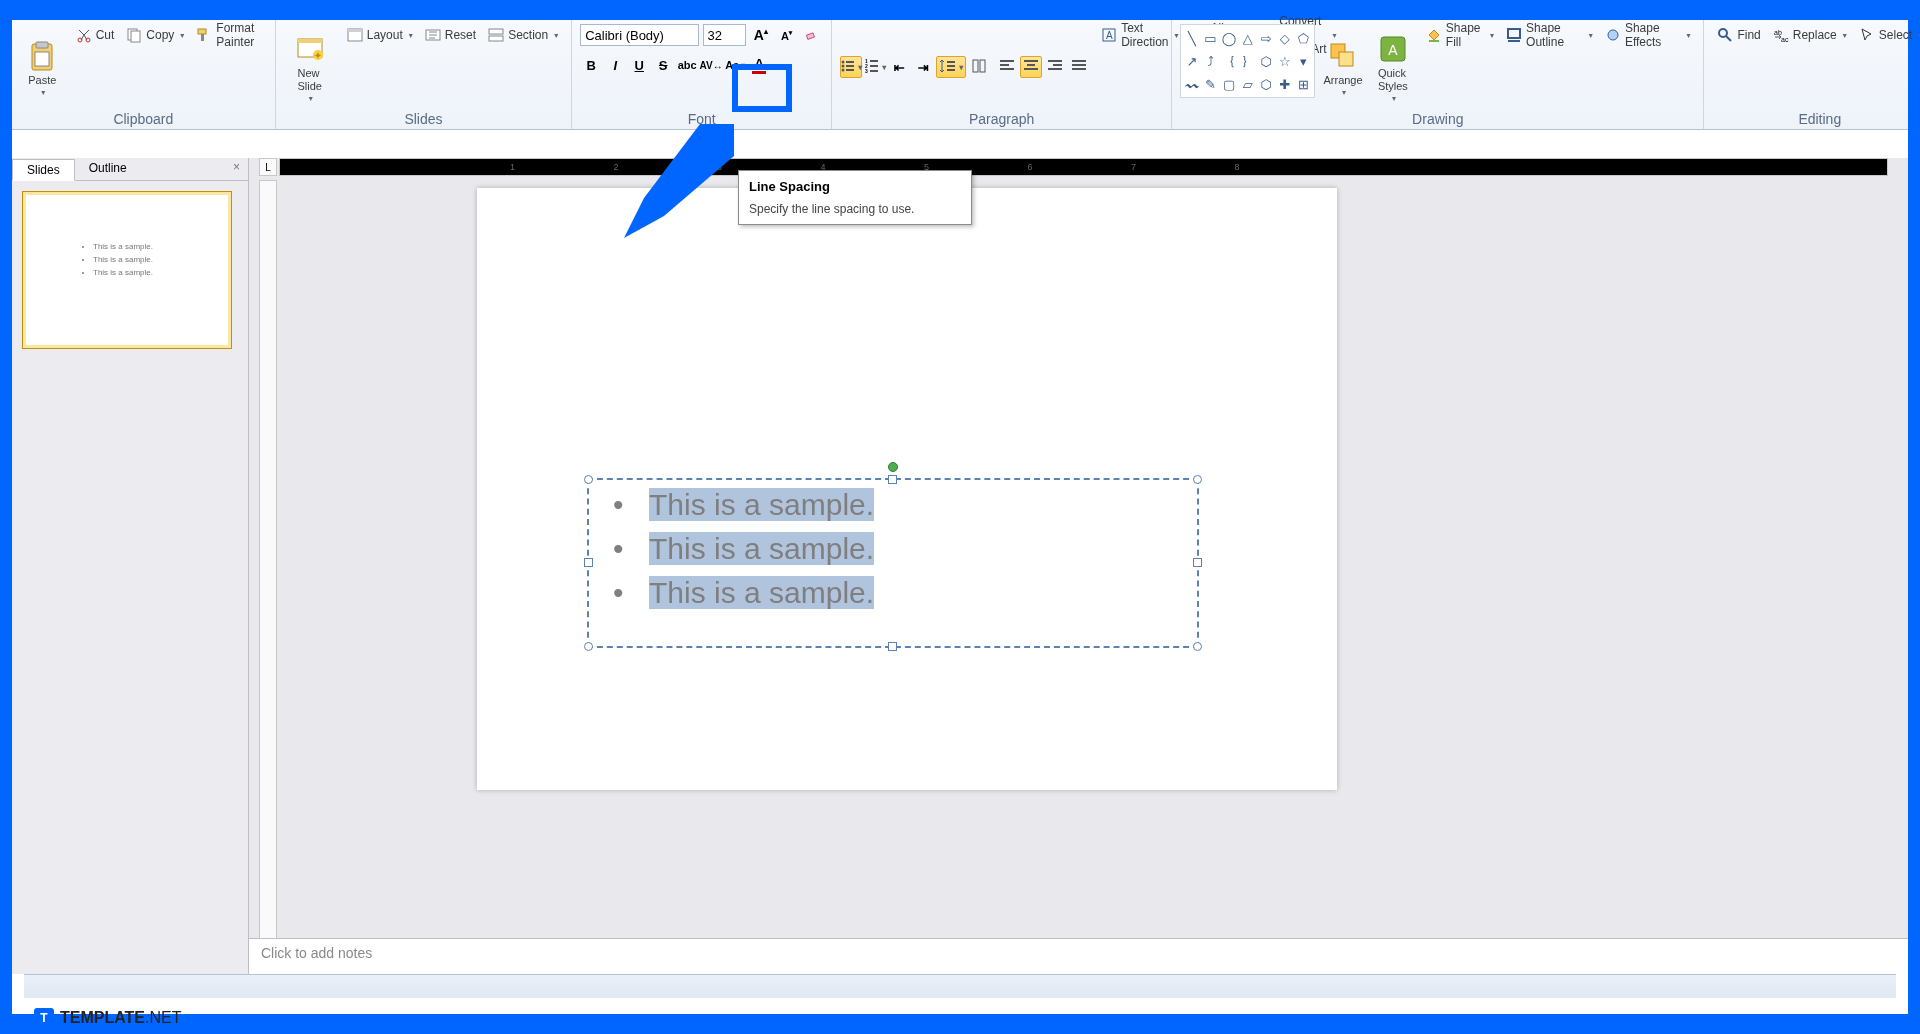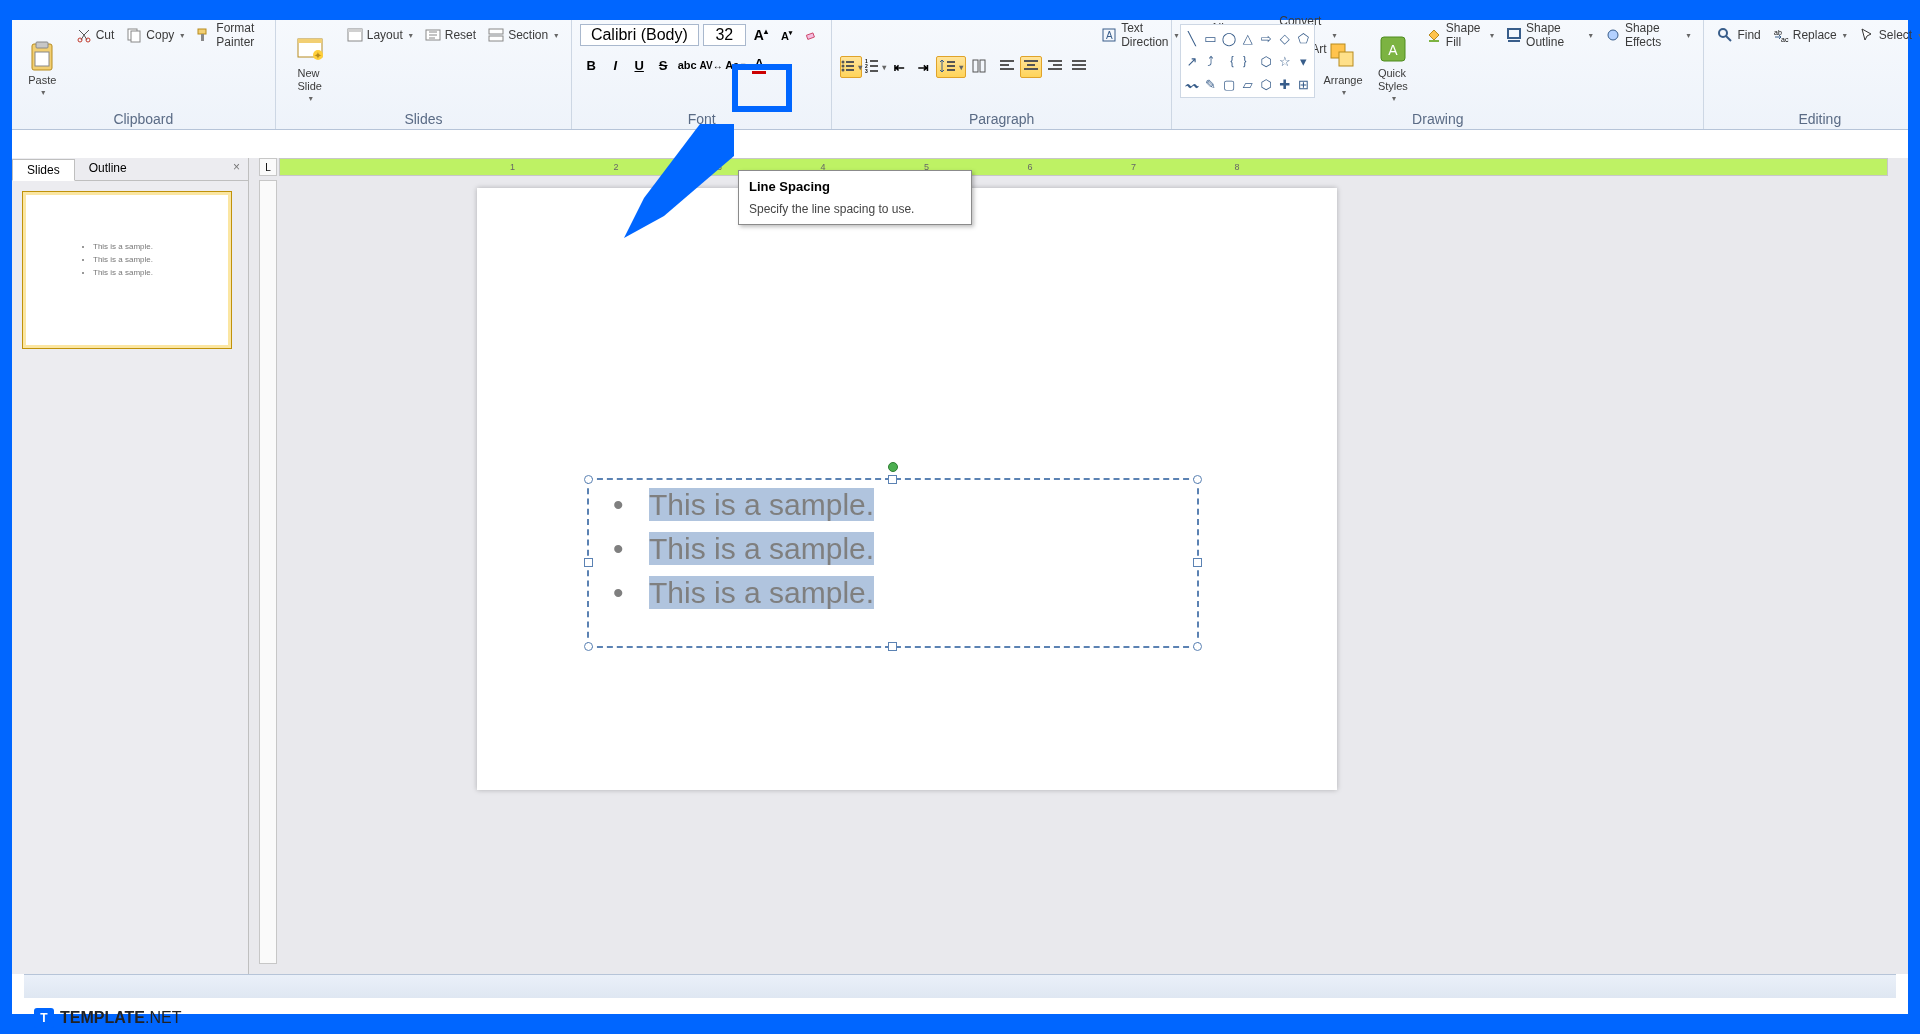--- a/index.html
+++ b/index.html
@@ -20,21 +20,21 @@
 .group-body { display: flex; gap: 6px; height: 84px; }
 .vstack { display: flex; flex-direction: row; gap: 2px; justify-content: center; }
 .hstack { display: flex; gap: 2px; align-items: center; }
 .big-btn { display: flex; flex-direction: column; align-items: center; justify-content: center; gap: 2px; width: 52px; font-size: 11px; color: #3b3b3b; border: 1px solid transparent; border-radius: 3px; padding-top: 4px; }
 .small-btn { display: flex; align-items: center; gap: 4px; font-size: 12px; color: #3b3b3b; padding: 1px 4px; border: 1px solid transparent; border-radius: 2px; height: 22px; }
 .icon { width: 16px; height: 16px; display: inline-block; flex-shrink: 0; }
 .icon-lg { width: 32px; height: 32px; }
 .dd { font-size: 8px; color: #666; margin-left: 2px; }
 .font-combo { display: flex; gap: 4px; margin-bottom: 4px; }
 .combo { background: #fff; border: 1px solid #a9b8cd; height: 22px; font-size: 12px; display: flex; align-items: center; padding: 0 4px; }
-.combo input { border: none; outline: none; width: 100%; font-size: 16px; text-align: center; }
+.combo input { border: none; outline: none; width: 100%; font-size: 13px; }
 .btn-sq { width: 22px; height: 22px; border: 1px solid transparent; border-radius: 2px; display:flex; align-items:center; justify-content:center; font-size: 13px; font-weight: bold; }
 .btn-sq.active { background: linear-gradient(#ffe49a,#ffd45a); border: 1px solid #e0a32a; }
 .shapes-gallery { width: 160px; height: 74px; border: 1px solid #cdd7e4; background: #fff; display: grid; grid-template-columns: repeat(7, 1fr); grid-template-rows: repeat(3, 1fr); gap: 1px; padding: 2px; }
 .shapes-gallery div { display:flex; align-items:center; justify-content:center; font-size:13px; color:#385d8a; }
 
 
 .highlight-box { position: absolute; border: 6px solid #0066ff; width: 60px; height: 48px; top: 44px; left: 720px; z-index: 50; pointer-events: none; }
 .blue-arrow { position: absolute; top: 100px; left: 592px; z-index: 49; pointer-events:none; }
 .tooltip { position: absolute; top: 150px; left: 726px; width: 234px; background: #fff; border: 1px solid #8b8b8b; box-shadow: 2px 2px 4px rgba(0,0,0,.25); padding: 8px 10px; z-index: 48; }
 .tooltip .tt-title { font-weight: bold; font-size: 13px; margin-bottom: 8px; }
@@ -45,21 +45,21 @@
 .left-pane { width: 237px; background: #ececf0; border-right: 1px solid #bfbfbf; }
 .left-tabs { display: flex; font-size: 12px; border-bottom: 1px solid #bfbfbf; }
 .left-tab { padding: 3px 14px; }
 .left-tab.active { background: #fff; border: 1px solid #bfbfbf; border-bottom: 1px solid #fff; position: relative; top:1px; }
 .left-close { margin-left: auto; padding: 2px 8px; color: #777; cursor:pointer; }
 .thumb-wrap { padding: 10px; }
 .thumb { width: 210px; height: 158px; background: #fff; border: 1px solid #c0920a; box-shadow: 0 0 0 3px #fbe6a2 inset; position: relative; padding: 50px 12px 12px 60px; font-size: 8px; color: #777; }
 .thumb li { list-style: disc; margin-left: 10px; margin-bottom: 4px; }
 
 .edit-area { flex: 1; background: #e9e9ed; position: relative; overflow: hidden; }
-.ruler-h { position: absolute; top: 0; left: 30px; right: 20px; height: 18px; background: #bef264; border: 1px solid #c7c7c7; font-size: 9px; color: #666; display:flex; align-items:center; padding-left: 230px; letter-spacing: 48px; text-align: right; }
+.ruler-h { position: absolute; top: 0; left: 30px; right: 20px; height: 18px; background: #000000; border: 1px solid #c7c7c7; font-size: 9px; color: #666; display:flex; align-items:center; padding-left: 230px; letter-spacing: 48px; text-align: right; }
 .ruler-v { position: absolute; top: 22px; left: 10px; width: 18px; bottom: 10px; background: #fafafa; border: 1px solid #c7c7c7; }
 .ruler-corner { position: absolute; top:0; left:10px; width:18px; height:18px; background:#fafafa; border:1px solid #c7c7c7; display:flex; align-items:center; justify-content:center; font-size:10px; }
 .slide { position: absolute; top: 30px; left: 228px; width: 860px; height: 602px; background: #fff; box-shadow: 0 0 5px rgba(0,0,0,.25); }
 .title-ph { position: absolute; top: 130px; left: 50px; width: 740px; height: 136px; border: 1px dashed #888; display: flex; align-items: center; justify-content: center; font-family: Calibri, sans-serif; font-size: 44px; color: #8a8a8a; }
 .content-ph { position: absolute; top: 290px; left: 110px; width: 612px; height: 170px; border: 2px dashed #5b82b3; }
 .content-ph .rot { position: absolute; top: -18px; left: 50%; width: 10px; height: 10px; border-radius: 50%; background: #4caf50; border: 1px solid #2e7d32; margin-left: -5px; }
 .content-ph .handle { position: absolute; width: 9px; height: 9px; background: #fff; border: 1px solid #5b82b3; border-radius: 50%; }
 .content-ph .handle.sq { border-radius: 0; }
 .content-ph ul { list-style: none; padding: 8px 30px 0 60px; font-family: Calibri, sans-serif; }
 .content-ph li { font-size: 30px; color: #7f7f7f; margin-bottom: 10px; position: relative; }
@@ -477,20 +477,21 @@
           <ul>
             <li><span>This is a sample.</span></li>
             <li><span>This is a sample.</span></li>
             <li><span>This is a sample.</span></li>
           </ul>
         </div>
       </div>
     </div>
   </div>
 
+  <div class="notes-bar">Click to add notes</div>
 
   <div class="status-bar"></div>
 
 </div>
 
 <div class="watermark">
   <div class="wm-badge">T</div>
   <span><span>TEMPLATE</span><span class="net">.NET</span></span>
 </div>
 

